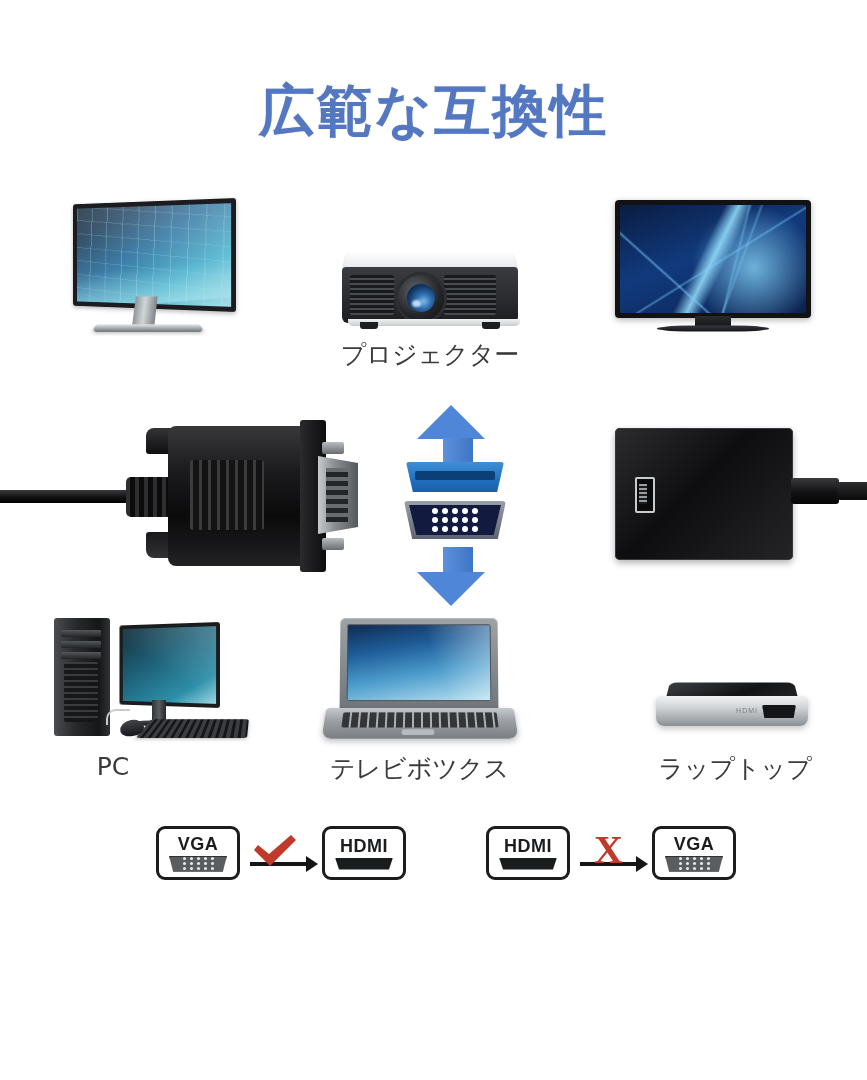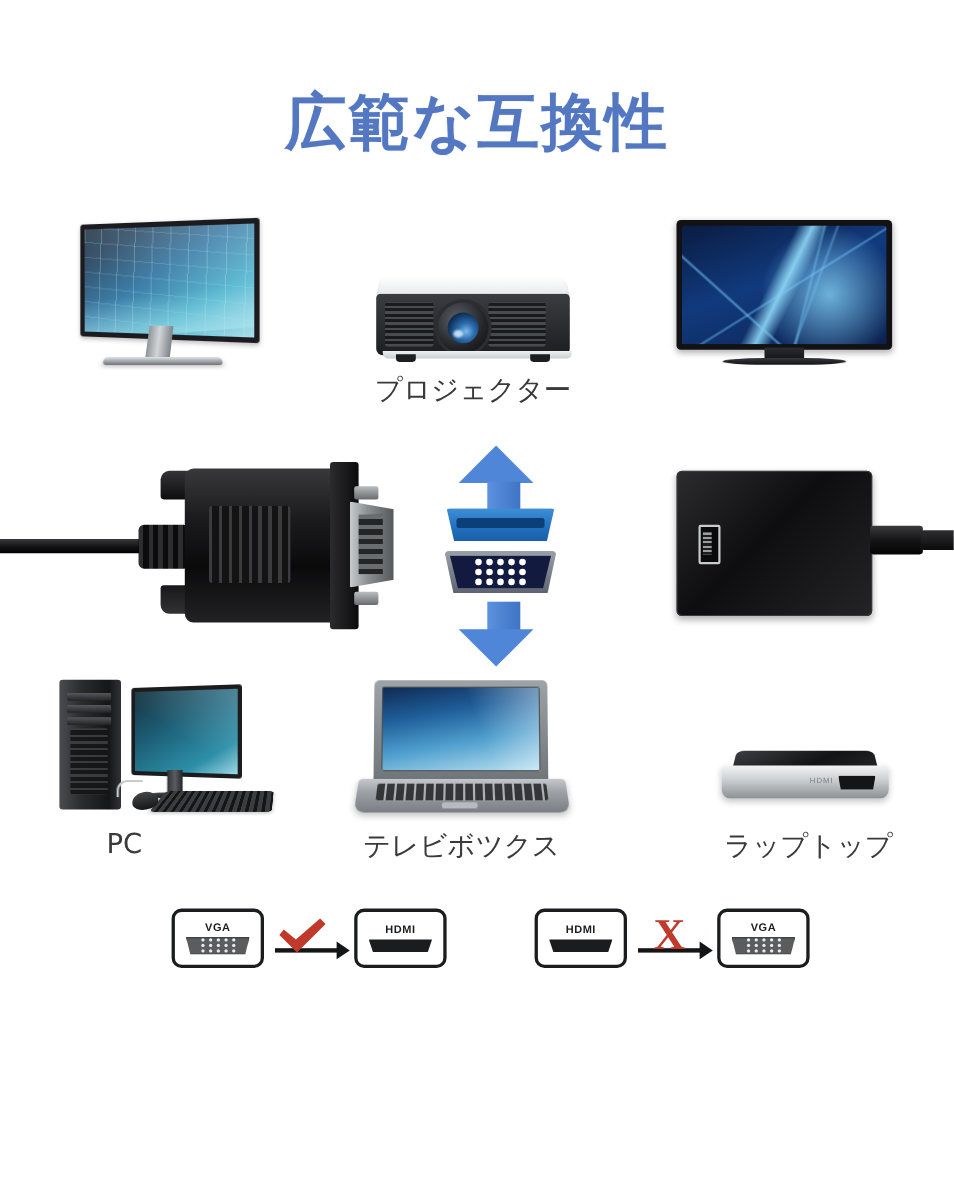--- a/index.html
+++ b/index.html
@@ -447,21 +447,21 @@
     width:84px; height:54px;
     background:#ffffff;
     border:3px solid #1b1c1e;
     border-radius:9px;
     box-sizing:border-box;
     display:flex; flex-direction:column;
     align-items:center; justify-content:center;
     gap:3px;
   }
   .port-label{
-    font-size:10px; font-weight:700; color:#1b1c1e;
+    font-size:18px; font-weight:700; color:#1b1c1e;
     letter-spacing:.5px; line-height:1;
     font-family:"Liberation Sans",sans-serif;
   }
   .port-hdmi-slot{
     width:58px; height:12px;
     background:#1b1c1e;
     clip-path: polygon(0 0,100% 0,93% 100%,7% 100%);
     border-radius:1px;
   }
   .port-vga-slot{

